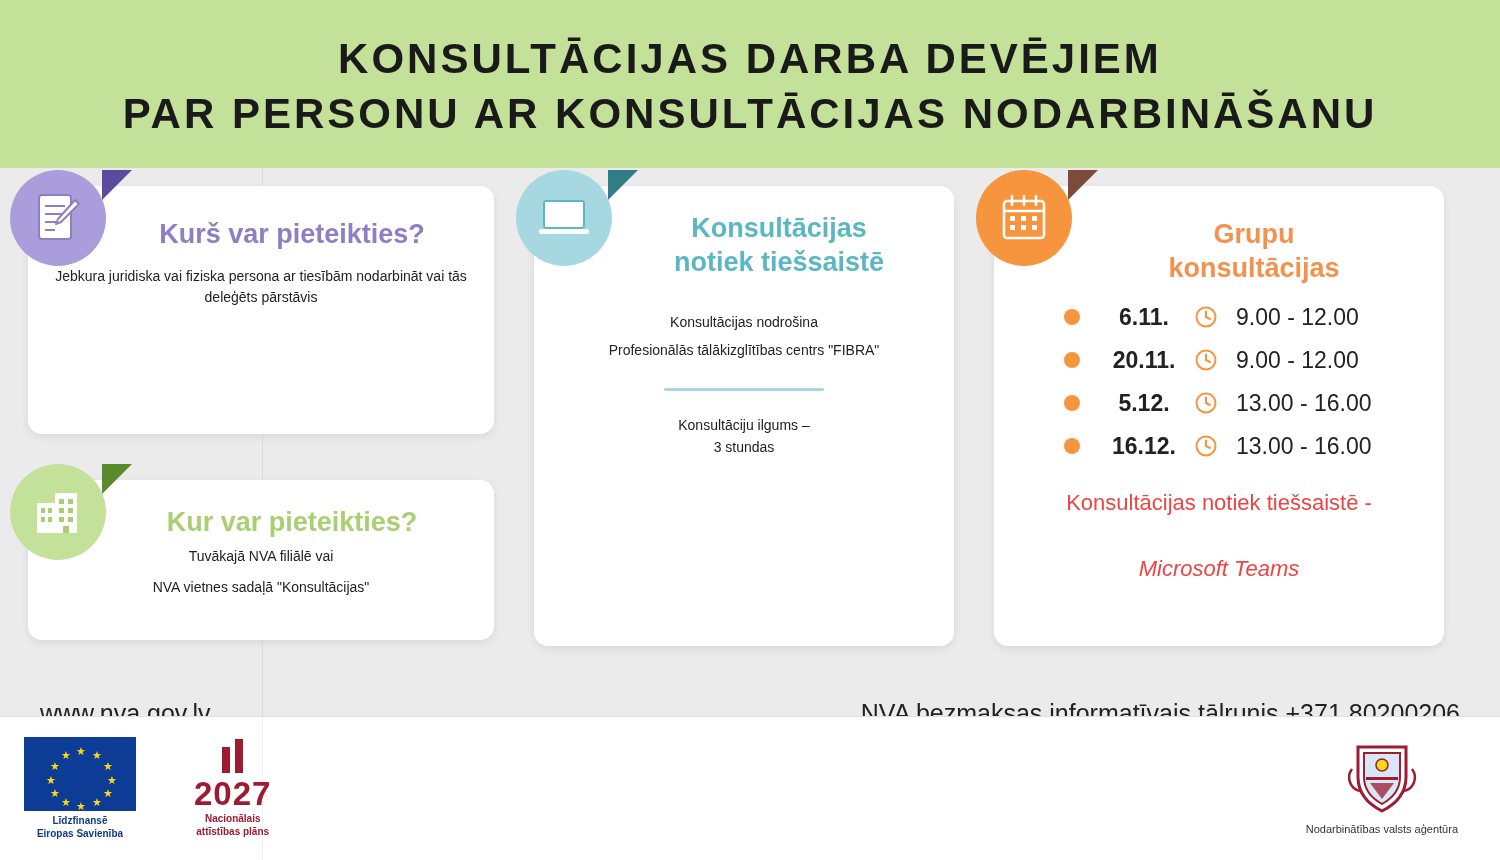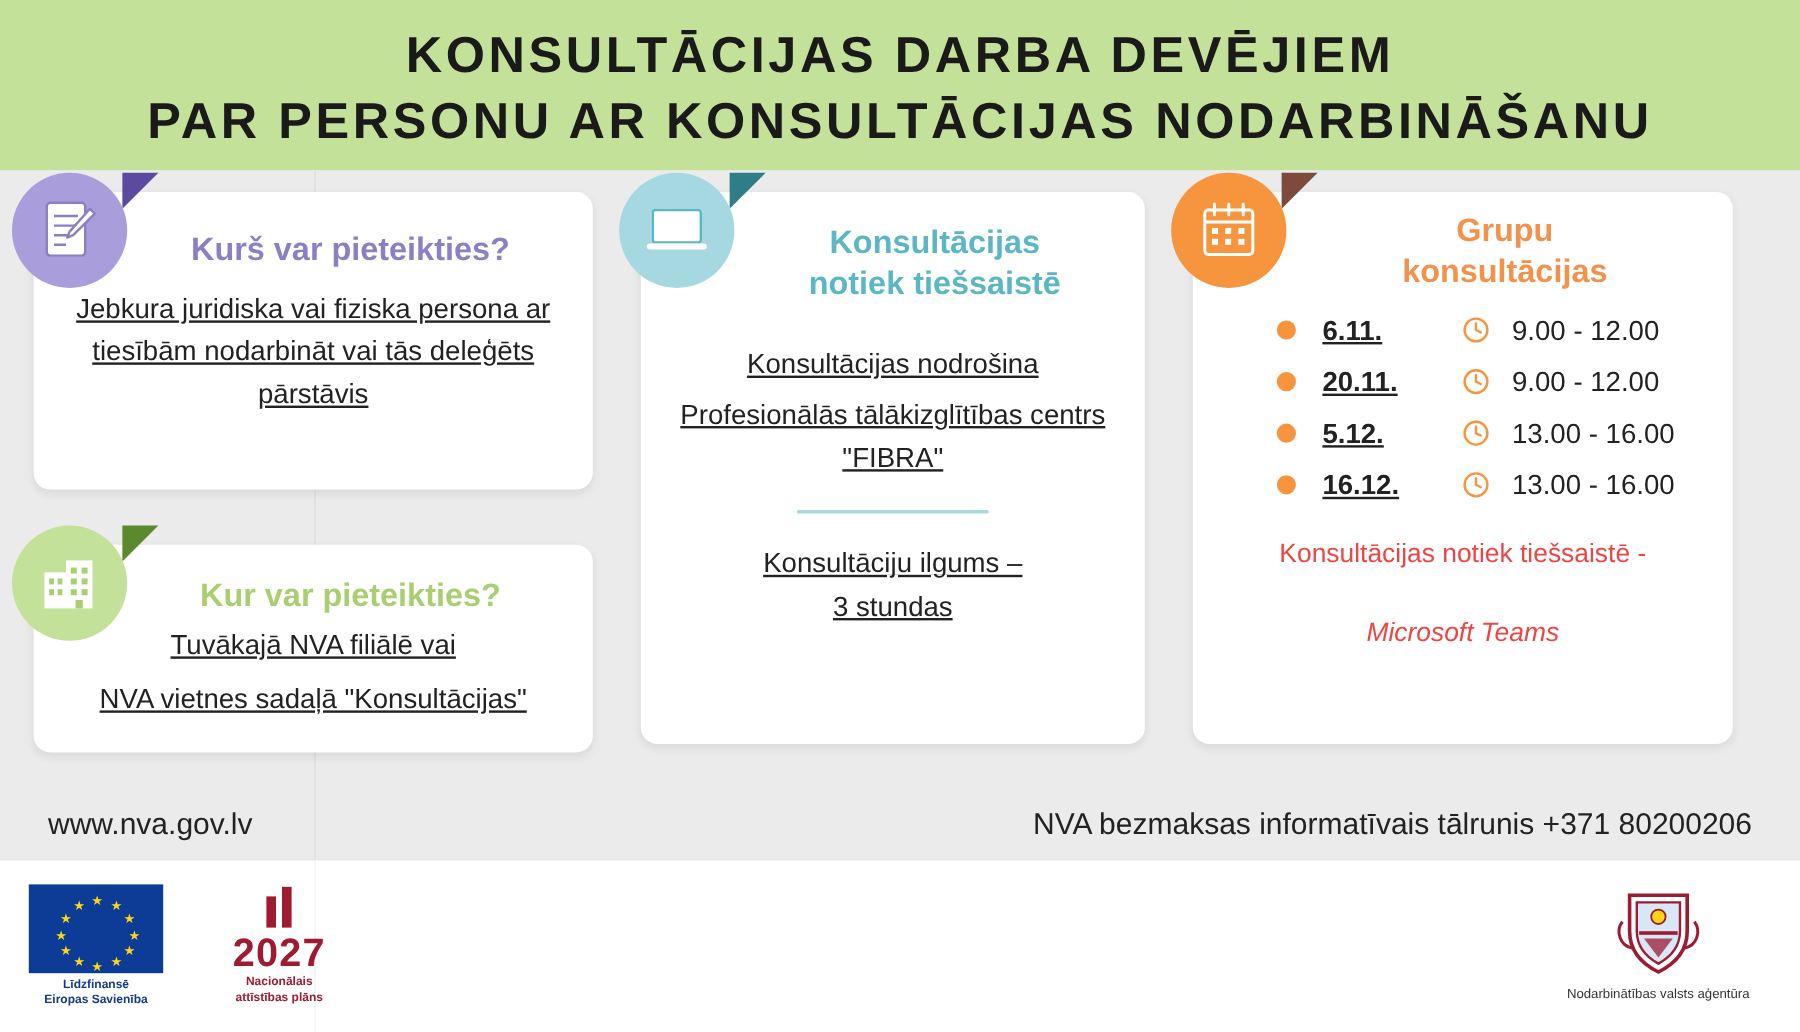--- a/index.html
+++ b/index.html
@@ -9,21 +9,21 @@
     height: 860px;
     font-family: "Liberation Sans", sans-serif;
     background: #ebebeb;
     overflow: hidden;
     position: relative;
   }
 
   
   .header {
     background: #c3e198;
-    height: 142px;
+    height: 168px;
     display: flex;
     flex-direction: column;
     align-items: center;
     justify-content: center;
     padding-top: 4px;
   }
   .header h1 {
     margin: 0;
     font-size: 42px;
     font-weight: bold;
@@ -70,25 +70,24 @@
 
   
   .card {
     position: relative;
     background: #ffffff;
     border-radius: 14px;
     box-shadow: 0 3px 8px rgba(0,0,0,0.08);
     padding: 26px 24px 26px 24px;
   }
   .card-body {
-    font-size: 23px;
+    font-size: 14px;
     color: #222;
     text-align: center;
     line-height: 1.55;
-    text-decoration: underline;
   }
 
   
   .badge {
     position: absolute;
     width: 96px;
     height: 96px;
     border-radius: 50%;
     left: -18px;
     top: -16px;
@@ -132,21 +131,21 @@
   .divider {
     width: 160px;
     height: 3px;
     background: #a9d7de;
     margin: 26px auto 24px auto;
     border-radius: 2px;
   }
   .mid-gap { height: 18px; }
 
   
-  .card-groups { min-height: 460px; padding-top: 16px; }
+  .card-groups { min-height: 460px; padding-top: 32px; }
   .card-groups .card-title { color: #f2924d; }
 
   .schedule {
     margin: 18px 0 26px 0;
     padding-left: 46px;
   }
   .sched-row {
     display: flex;
     align-items: center;
     margin-bottom: 16px;
@@ -156,23 +155,22 @@
   .dot {
     width: 16px; height: 16px;
     border-radius: 50%;
     background: #f7953f;
     flex: 0 0 16px;
     margin-right: 22px;
   }
   .sched-date {
     font-weight: bold;
     width: 84px;
-    text-align: left;
-    margin-right: 32px;
-    text-decoration: underline;
+    text-align: center;
+    margin-right: 8px;
   }
   .clock { flex: 0 0 26px; margin-right: 16px; display:flex; }
   .sched-time { white-space: nowrap; }
 
   .note { font-size: 22px; text-align: center; line-height: 1.5; color: #ef4444; }
   .note em { font-style: italic; }
 
   
   .footer-links {
     position: absolute;

